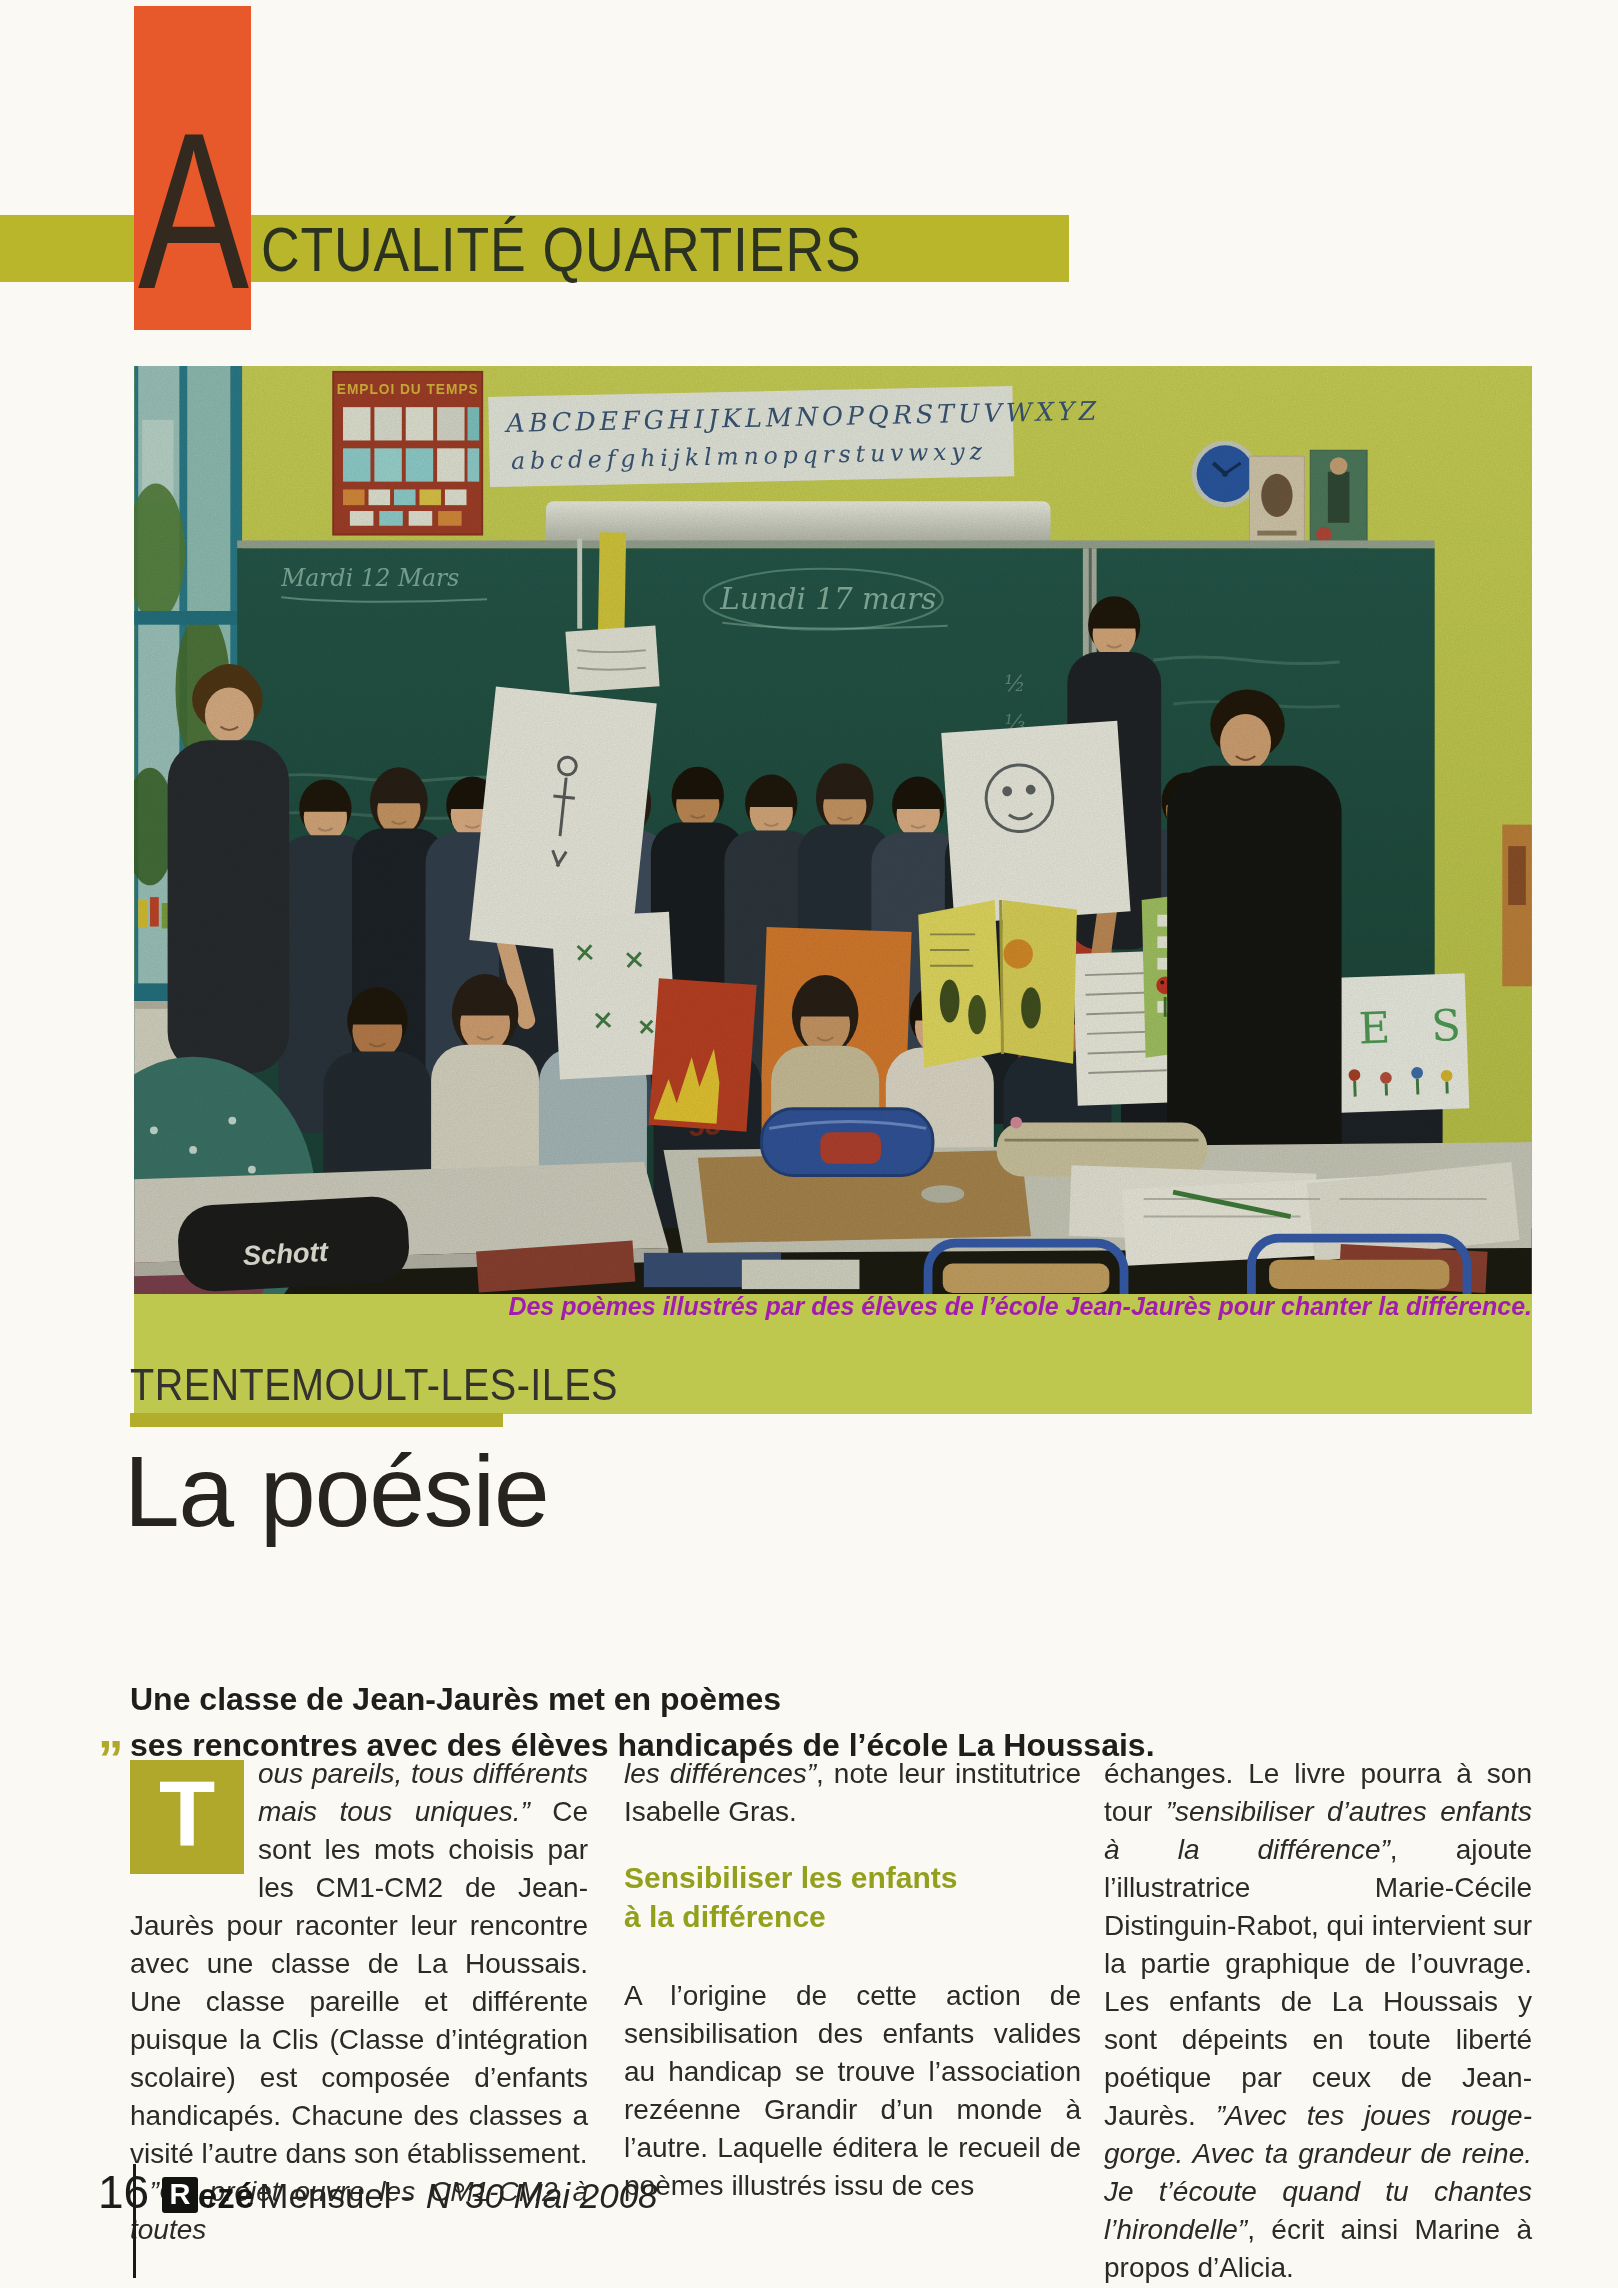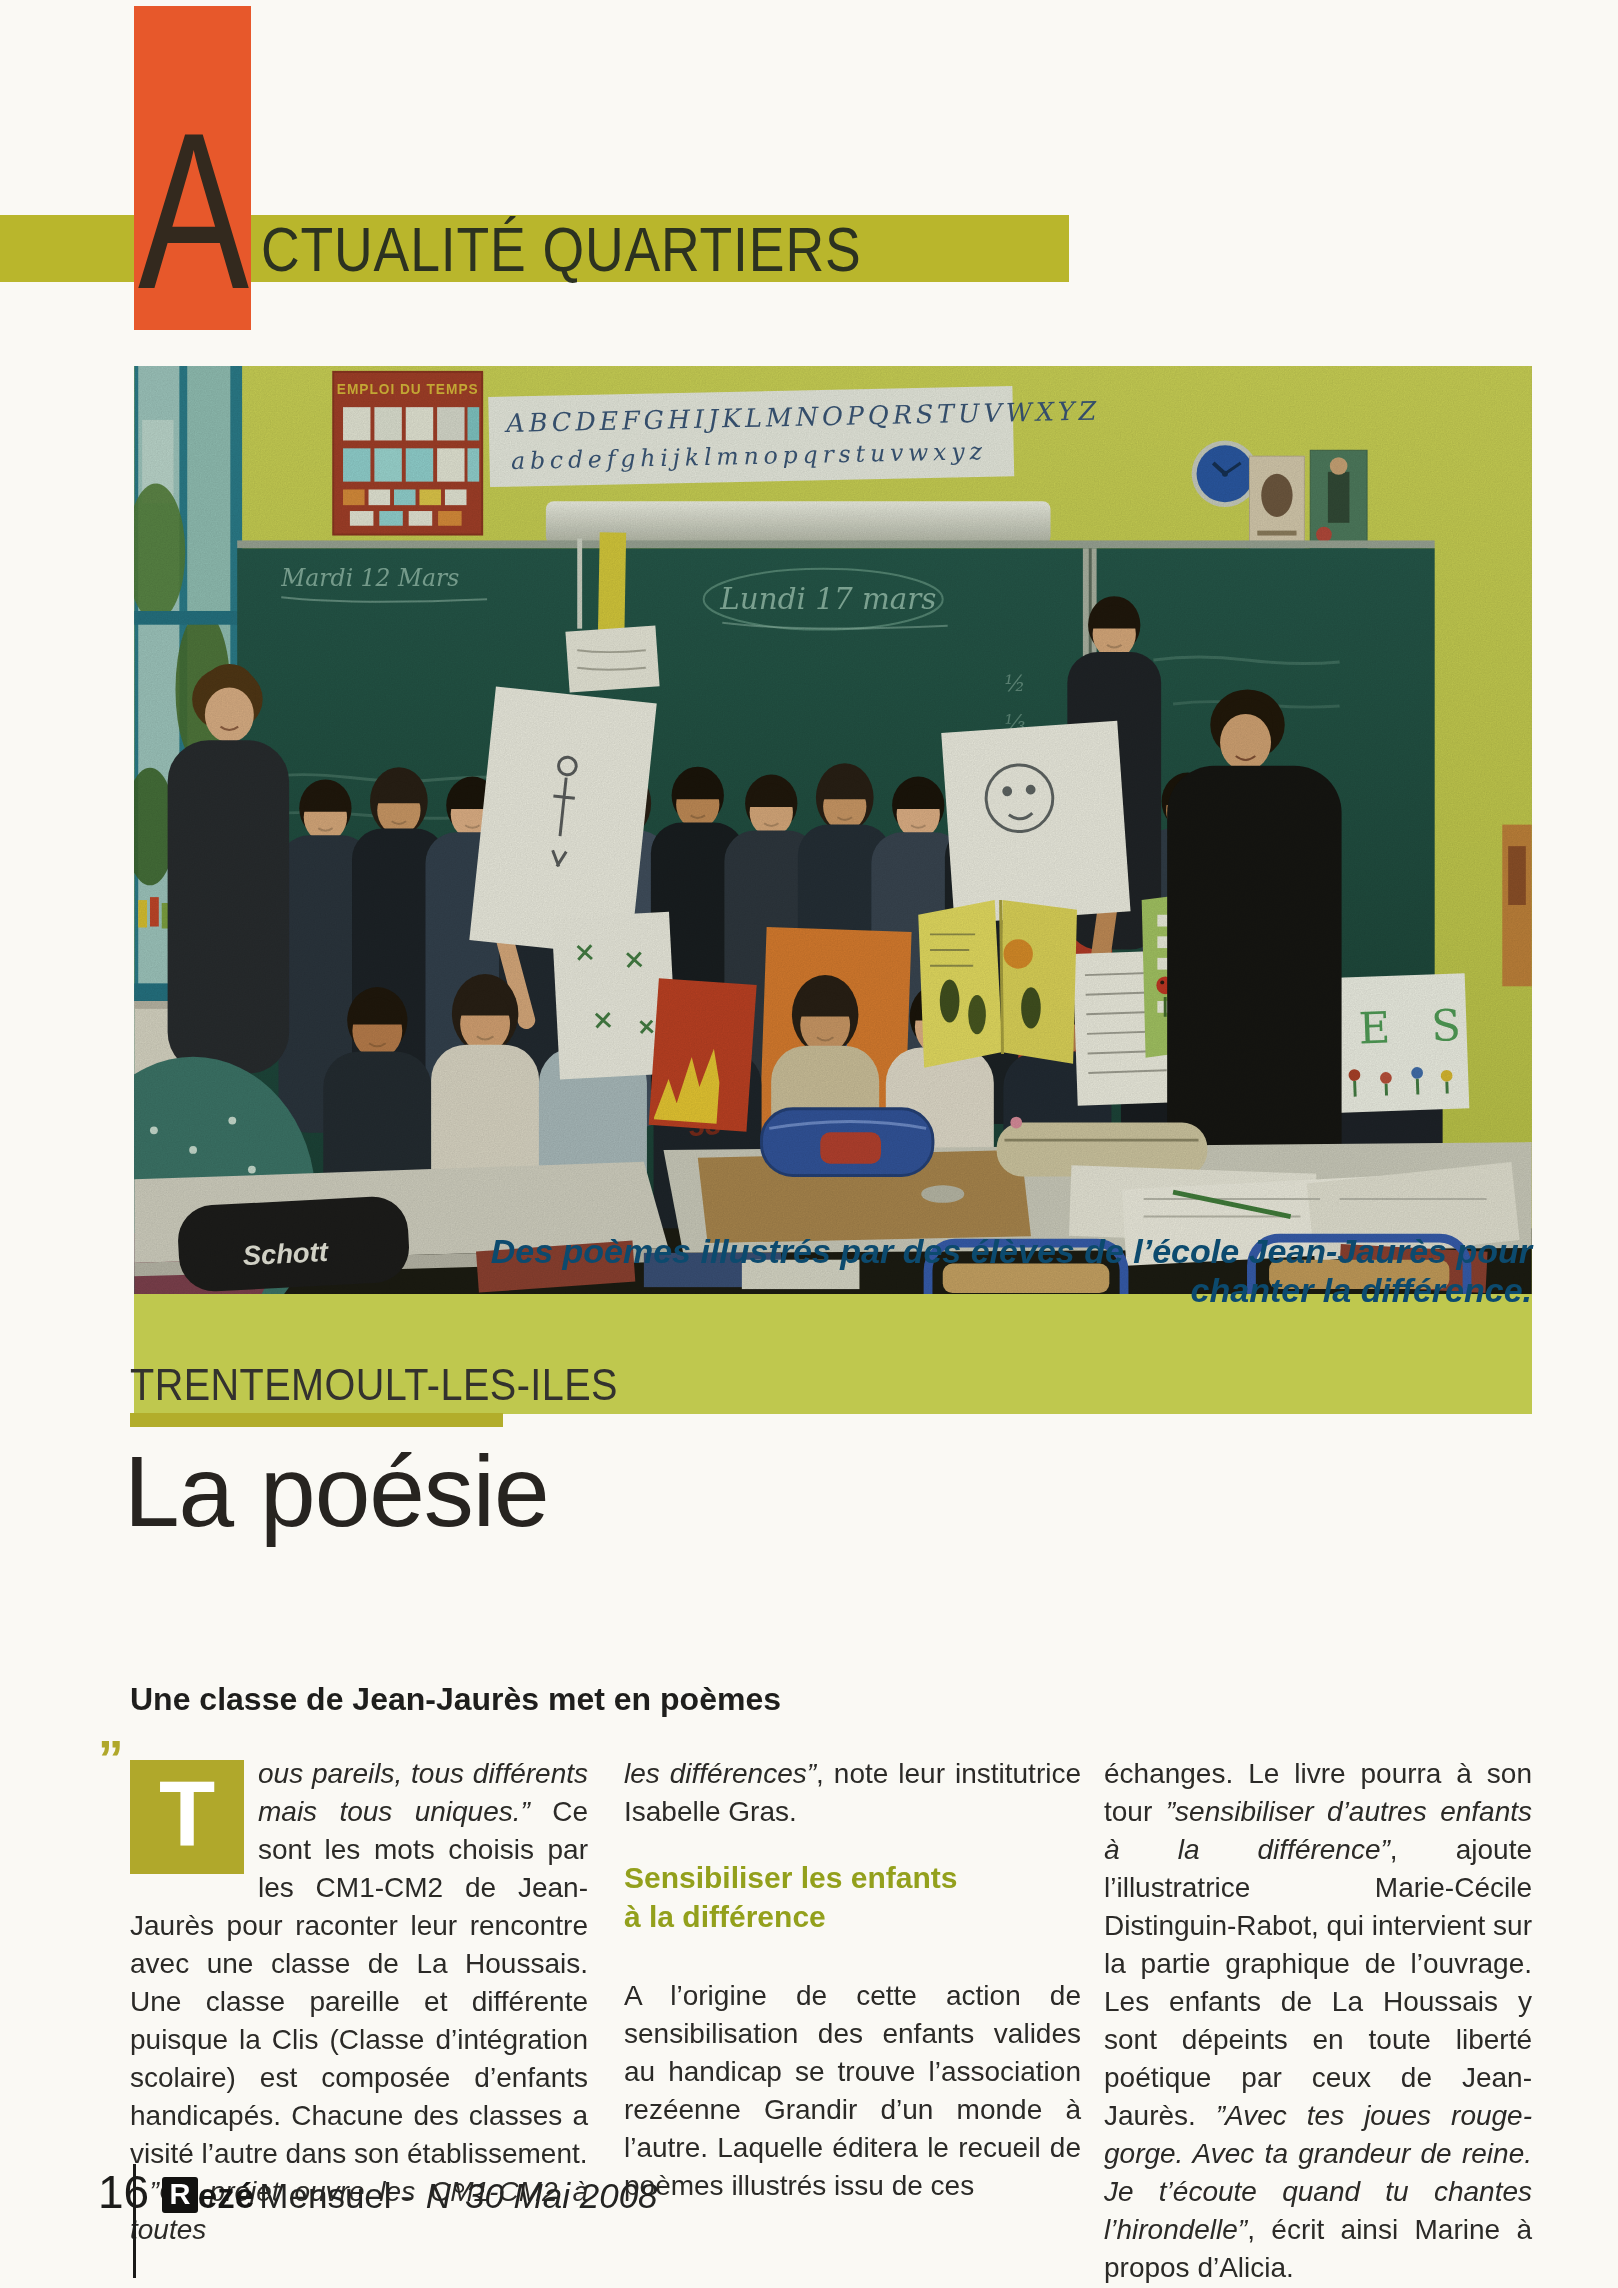--- a/index.html
+++ b/index.html
@@ -12,22 +12,22 @@
   #orange-block{left:134px;top:5.9px;width:117px;height:324px;background:#e7582b;}
   #band{left:0;top:215px;width:1069px;height:67px;background:#b9b62c;}
   #initial{left:138px;top:100px;font-size:222px;line-height:1;color:#33291e;
     transform:scaleX(.75);transform-origin:left top;}
   #section-title{left:261px;top:215px;height:67px;display:flex;align-items:center;
     font-size:63px;color:#2c3220;letter-spacing:1px;transform:scaleX(.85);transform-origin:left center;white-space:nowrap;}
   
   #photo{left:134px;top:366px;width:1398px;height:1048px;overflow:hidden;background:#bfc84e;}
   #photo svg{display:block;}
   
-  #caption{left:490px;top:1232px;width:1042px;text-align:right;font-size:34px;
-    font-weight:700;font-style:italic;color:#0c4a6e;}
+  #caption{left:490px;top:1292px;width:1042px;text-align:right;font-size:25px;
+    font-weight:700;font-style:italic;color:#a21caf;}
   #kicker{left:130px;top:1360px;font-size:44px;color:#33322e;letter-spacing:0.5px;
     transform:scaleX(.9);transform-origin:left top;white-space:nowrap;}
   #kicker-rule{left:130px;top:1413px;width:373px;height:13.7px;background:#b2ad2b;}
   #headline{left:124px;top:1439px;font-size:100px;line-height:105px;color:#272420;letter-spacing:-1px;}
   #standfirst{left:130px;top:1661px;font-size:32px;font-weight:700;line-height:46px;color:#1e1e1c;margin-top:15px;}
   
   .col{position:absolute;top:1755px;font-size:28px;line-height:38px;text-align:justify;color:#2b2a27;}
   #col1{left:130px;width:458px;}
   #col2{left:624px;width:457px;}
   #col3{left:1104px;width:428px;}
@@ -512,20 +512,21 @@
 </figure>
 
 <div class="abs" id="caption">Des poèmes illustrés par des élèves de l’école Jean-Jaurès pour chanter la différence.</div>
 <div class="abs" id="kicker">TRENTEMOULT-LES-ILES</div>
 <div class="abs" id="kicker-rule"></div>
 <div class="abs" id="headline">
   <div>La poésie</div>
 </div>
 <div class="abs" id="standfirst">
   <div>Une classe de Jean-Jaurès met en poèmes</div>
+  <div>ses rencontres avec des élèves handicapés de l’école La Houssais.</div>
 </div>
 
 <div class="col" id="col1">
   <span id="open-quote">”</span>
   <p><span class="dropwrap">
         <span class="dropsq">
           <span>T</span>
         </span>
       </span><span><span class="it">ous pareils, tous différents mais tous uniques.” </span><span>Ce sont les mots choisis par les CM1-CM2 de Jean-Jaurès pour raconter leur rencontre avec une classe de La Houssais. Une classe pareille et différente puisque la Clis (Classe d’intégration scolaire) est composée d’enfants handicapés. Chacune des classes a visité l’autre dans son établissement.</span></span></p>
   <p class="p2"><span><span class="it">”Ce projet ouvre les CM1-CM2 à toutes</span></span></p>

